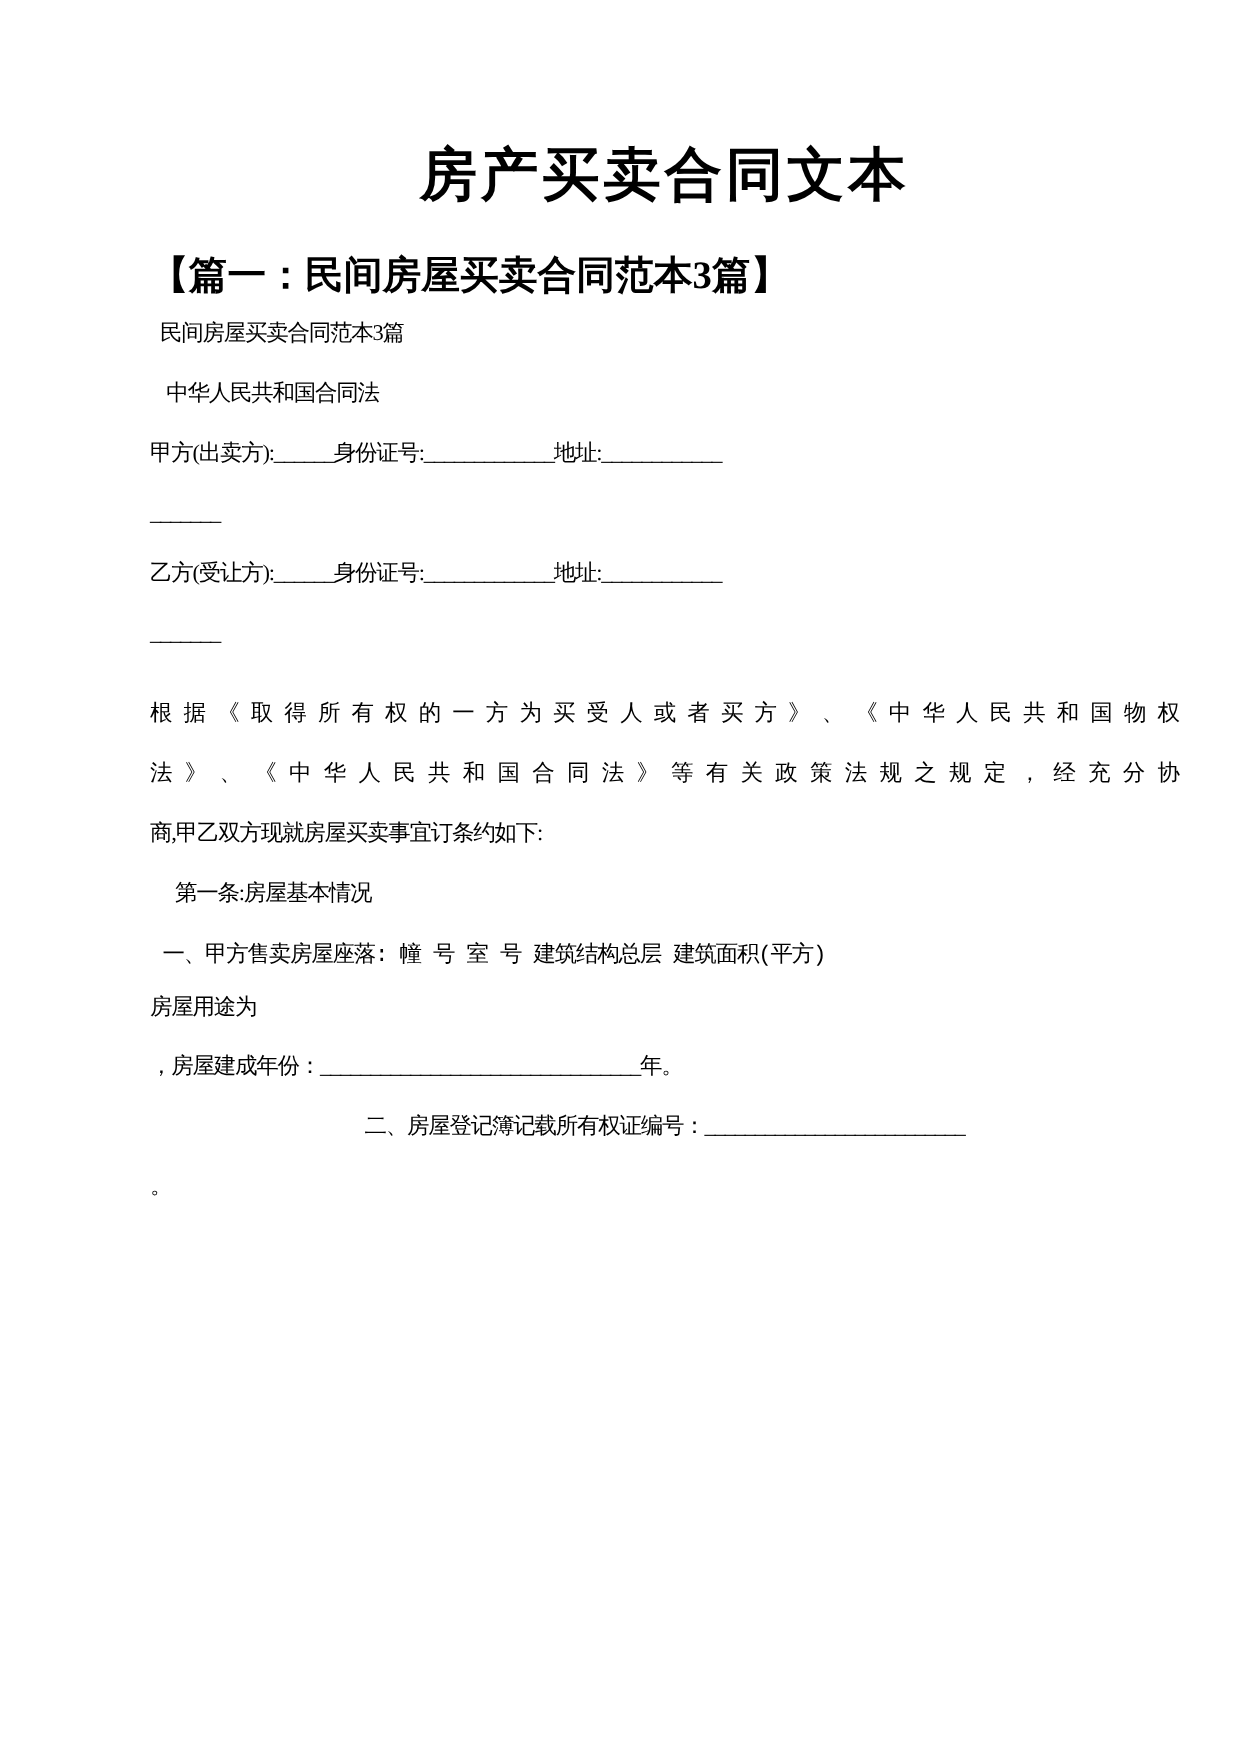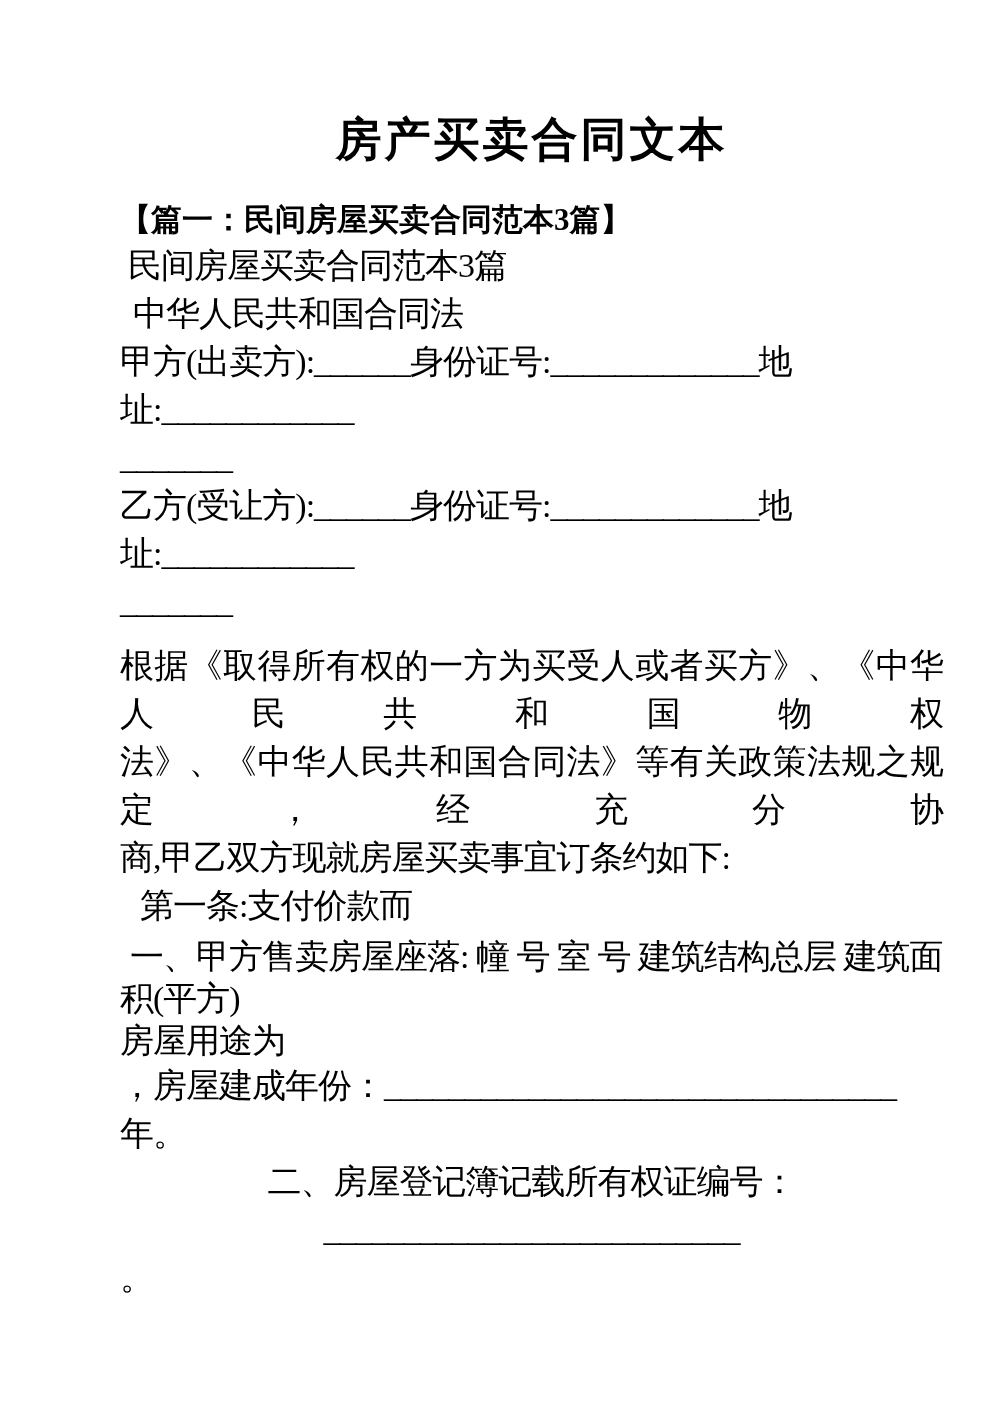--- a/index.html
+++ b/index.html
@@ -29,37 +29,37 @@
   }
   .doc-subtitle {
     margin: 30px 0 0 0;
     font-size: 31px;
     line-height: 44px;
     font-weight: bold;
     letter-spacing: 0px;
   }
   p.doc-line {
     margin: 0;
-    font-size: 34px;
+    font-size: 18px;
     line-height: 48px;
     letter-spacing: -1px;
     white-space: pre-wrap;
   }
   .stretch {
     text-align: justify;
     text-align-last: justify;
   }
   .m-intro-heading   { margin-top: 54px; text-indent: 8px; }
   .m-intro-para      { margin-top: 34px; }
   .m-sample-heading  { margin-top: 0px;  text-indent: 13px; }
   .m-party-a         { margin-top: 38px; }
   .m-party-b         { margin-top: 27px; }
   .m-legal           { margin-top: 16px; }
   .m-article-one     { margin-top: 0px;  text-indent: 20px; }
-  .m-item-one        { margin-top: 6px; }
+  .m-item-one        { margin-top: 6px; font-family: Liberation Mono, monospace; }
   .m-item-one p      { line-height: 42px; }
   .m-item-one .first { text-indent: 10px; }
   .m-year-line       { margin-top: -10px; }
   .m-item-two        { margin-top: 38px; text-align: center; }
   .m-period          { margin-top: 0px; }
 </style>
 </head>
 <body>
 
 <div class="page">
@@ -78,21 +78,21 @@
 
   <p class="doc-line m-party-b">乙方(受让方):______身份证号:_____________地址:____________</p>
   <p class="doc-line">_______</p>
 
   <div class="m-legal">
     <p class="doc-line stretch">根据《取得所有权的一方为买受人或者买方》、《中华人民共和国物权</p>
     <p class="doc-line stretch">法》、《中华人民共和国合同法》等有关政策法规之规定，经充分协</p>
     <p class="doc-line">商,甲乙双方现就房屋买卖事宜订条约如下:</p>
   </div>
 
-  <p class="doc-line m-article-one">第一条:支付价款而</p>
+  <p class="doc-line m-article-one">第一条:房屋基本情况</p>
 
   <div class="m-item-one">
     <p class="doc-line first">一、甲方售卖房屋座落: 幢 号 室 号 建筑结构总层 建筑面积(平方)</p>
     <p class="doc-line">房屋用途为</p>
   </div>
 
   <p class="doc-line m-year-line">，房屋建成年份：________________________________年。</p>
 
   <p class="doc-line m-item-two">二、房屋登记簿记载所有权证编号：__________________________</p>
 

